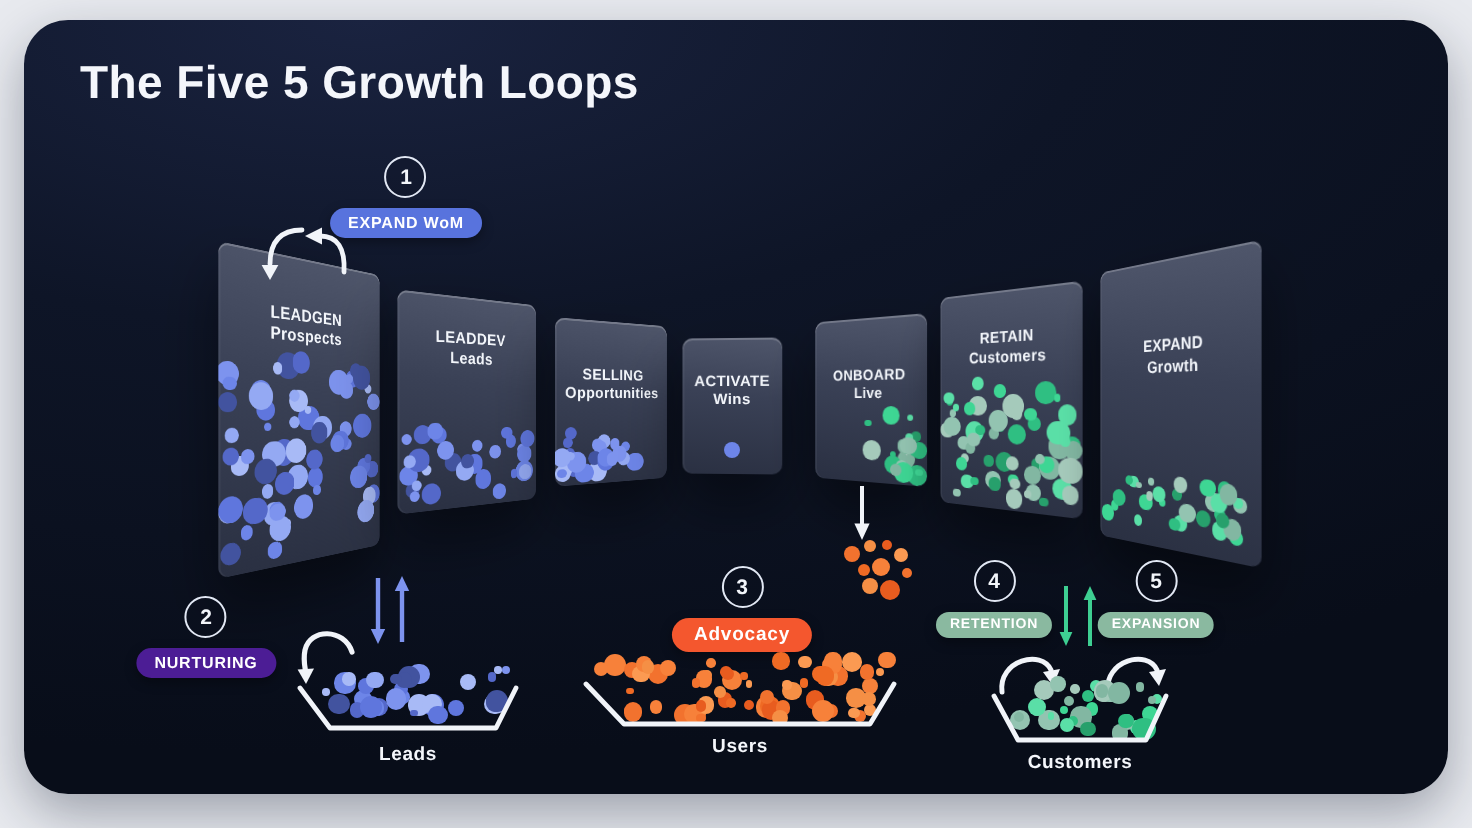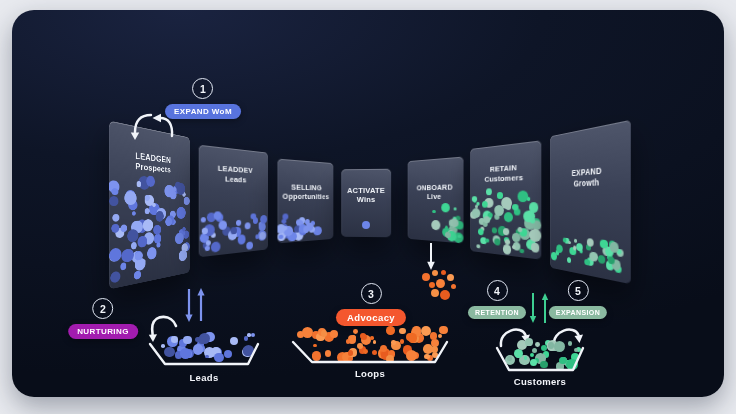--- a/index.html
+++ b/index.html
@@ -65,20 +65,21 @@
 
   .arrow-svg{position:absolute;}
   #orange-cluster{position:absolute;left:420px;top:268px;width:40px;height:34px;}
 </style>
 </head>
 <body>
 
 <div class="stage">
   <div class="card"></div>
 
+  <div class="title">The Five 5 Growth Loops</div>
 
 
   <div class="panel p0">
     <div class="dots">
         <span class="dot" style="left: 1.32786px; top: 135.087px; width: 9.98738px; height: 9.98738px; background: rgb(66, 83, 159);"></span>
         <span class="dot" style="left: 69.3104px; top: 89.8416px; width: 6.60899px; height: 6.60899px; background: rgb(109, 133, 232);"></span>
         <span class="dot" style="left: 25.3423px; top: 138.378px; width: 7.65161px; height: 7.65161px; background: rgb(109, 133, 232);"></span>
         <span class="dot" style="left: 6.2186px; top: 96.2263px; width: 8.39139px; height: 8.39139px; background: rgb(168, 186, 246);"></span>
         <span class="dot" style="left: 33.2197px; top: 128.025px; width: 4.35697px; height: 4.35697px; background: rgb(168, 186, 246);"></span>
         <span class="dot" style="left: 2.21144px; top: 91.769px; width: 8.19178px; height: 8.19178px; background: rgb(84, 104, 201);"></span>
@@ -357,21 +358,21 @@
       <span>Growth</span>
     </div>
   </div>
 
   <div class="loopb" id="loop1">
     <div class="num">1</div>
     <div class="pill pill-md" style="background: rgb(88, 115, 221);">EXPAND WoM</div>
   </div>
   <div class="loopb" id="loop2">
     <div class="num">2</div>
-    <div class="pill pill-md" style="background: #a21caf;">NURTURING</div>
+    <div class="pill pill-md" style="background: #4c1d95;">NURTURING</div>
   </div>
   <div class="loopb" id="loop3">
     <div class="num">3</div>
     <div class="pill pill-lg" style="background: rgb(244, 87, 46);">Advocacy</div>
   </div>
   <div class="loopb" id="loop4">
     <div class="num">4</div>
     <div class="pill pill-sm" style="background: rgb(138, 185, 160);">RETENTION</div>
   </div>
   <div class="loopb" id="loop5">
@@ -532,21 +533,21 @@
         <span class="dot" style="left: 74.4279px; top: 22.821px; width: 4.77067px; height: 4.77067px; background: rgb(239, 106, 36);"></span>
         <span class="dot" style="left: 31.7184px; top: 4.4596px; width: 6.21062px; height: 6.21062px; background: rgb(245, 143, 69);"></span>
         <span class="dot" style="left: 149.992px; top: -0.0566522px; width: 8.51918px; height: 8.51918px; background: rgb(247, 129, 58);"></span>
         <span class="dot" style="left: 142.118px; top: 20.2371px; width: 6.87647px; height: 6.87647px; background: rgb(245, 143, 69);"></span>
         <span class="dot" style="left: 140.525px; top: 5.67769px; width: 7.87798px; height: 7.87798px; background: rgb(242, 114, 46);"></span>
         <span class="dot" style="left: 110.073px; top: 1.75758px; width: 6.50101px; height: 6.50101px; background: rgb(251, 154, 82);"></span>
       </div>
     <svg class="rim" width="162" height="40" style="color: rgb(241, 244, 249);">
       <path fill="none" stroke="currentColor" stroke-width="2.4" stroke-linejoin="round" stroke-linecap="round" d="M4,16 L23,36 L146,36 L158,16"></path>
     </svg>
-    <div class="blabel">Loops</div>
+    <div class="blabel">Users</div>
   </div>
   <div class="basket" id="basket-customers">
     <div class="dots">
         <span class="dot" style="left: 51.8186px; top: 3.62797px; width: 6.55641px; height: 6.55641px; background: rgb(90, 223, 167);"></span>
         <span class="dot" style="left: 83.2289px; top: 10.6047px; width: 5.10382px; height: 5.10382px; background: rgb(90, 223, 167);"></span>
         <span class="dot" style="left: 23.1992px; top: 17.0473px; width: 4.62762px; height: 4.62762px; background: rgb(147, 196, 177);"></span>
         <span class="dot" style="left: 71.5251px; top: 24.1312px; width: 6.54541px; height: 6.54541px; background: rgb(90, 223, 167);"></span>
         <span class="dot" style="left: 26.4545px; top: 18.989px; width: 10.35px; height: 10.35px; background: rgb(147, 196, 177);"></span>
         <span class="dot" style="left: 47.6106px; top: 9.09634px; width: 6.16961px; height: 6.16961px; background: rgb(47, 191, 130);"></span>
         <span class="dot" style="left: 12.1185px; top: 19.0631px; width: 10.0011px; height: 10.0011px; background: rgb(147, 196, 177);"></span>

